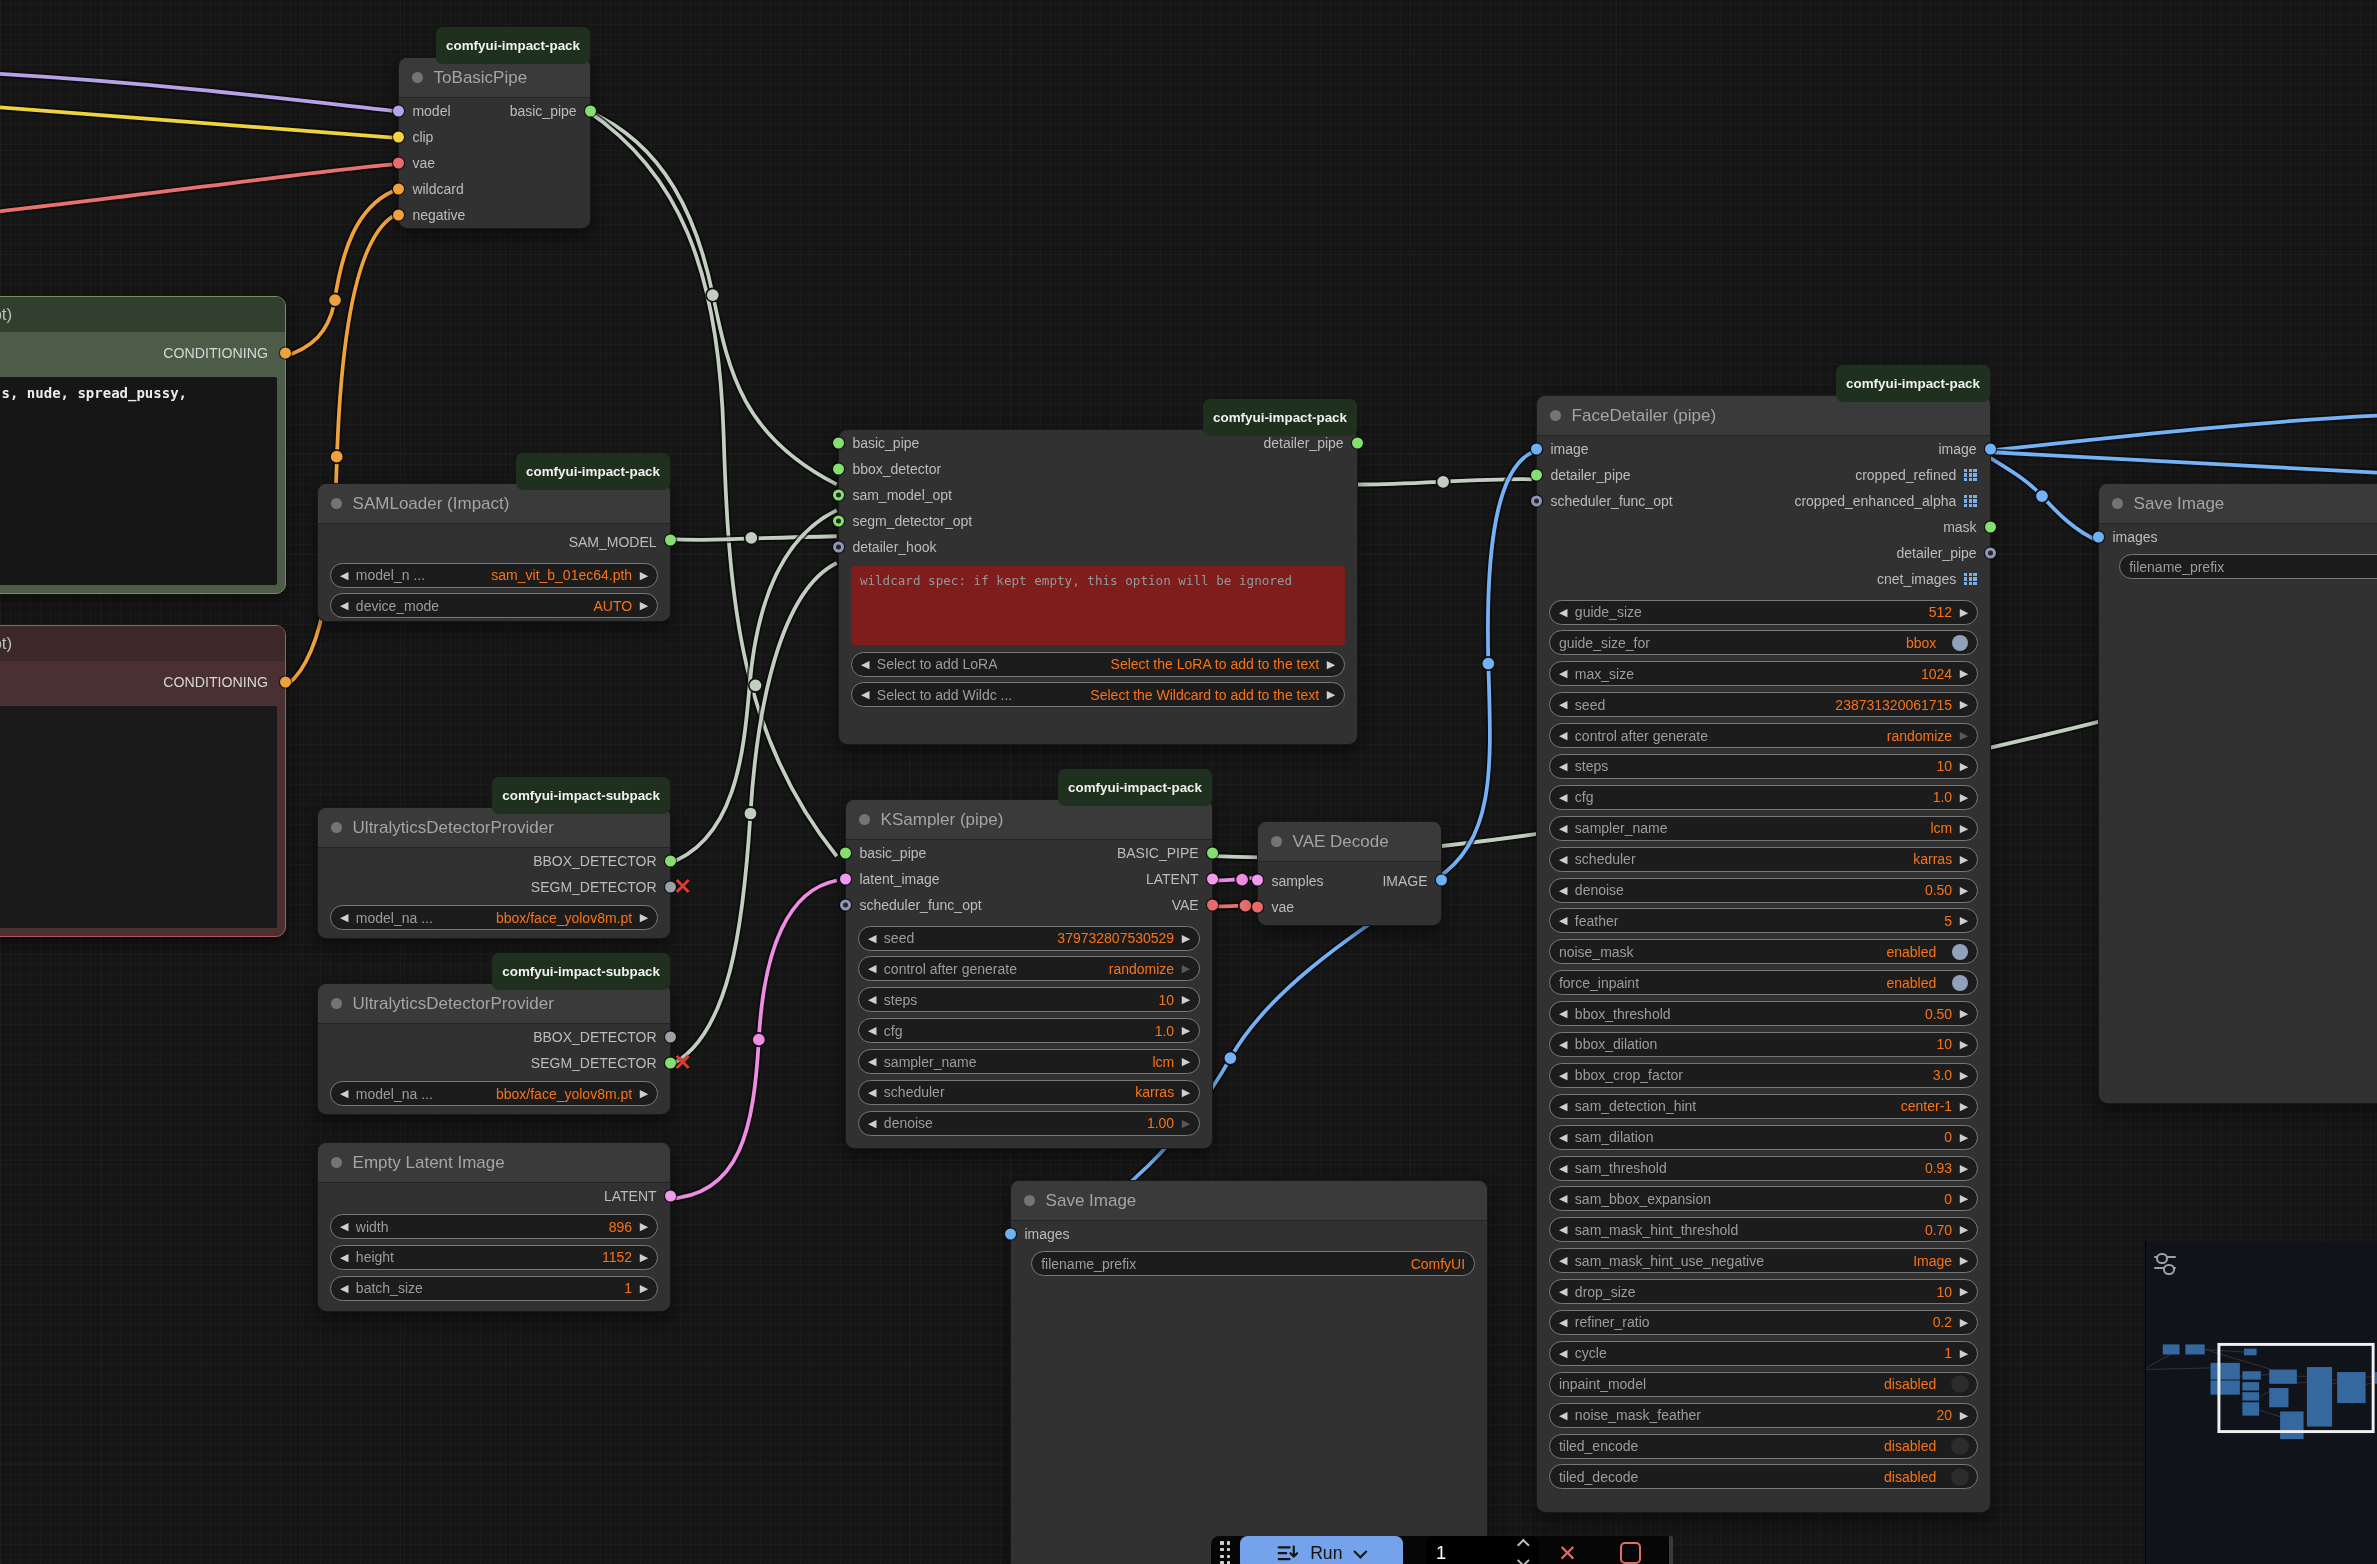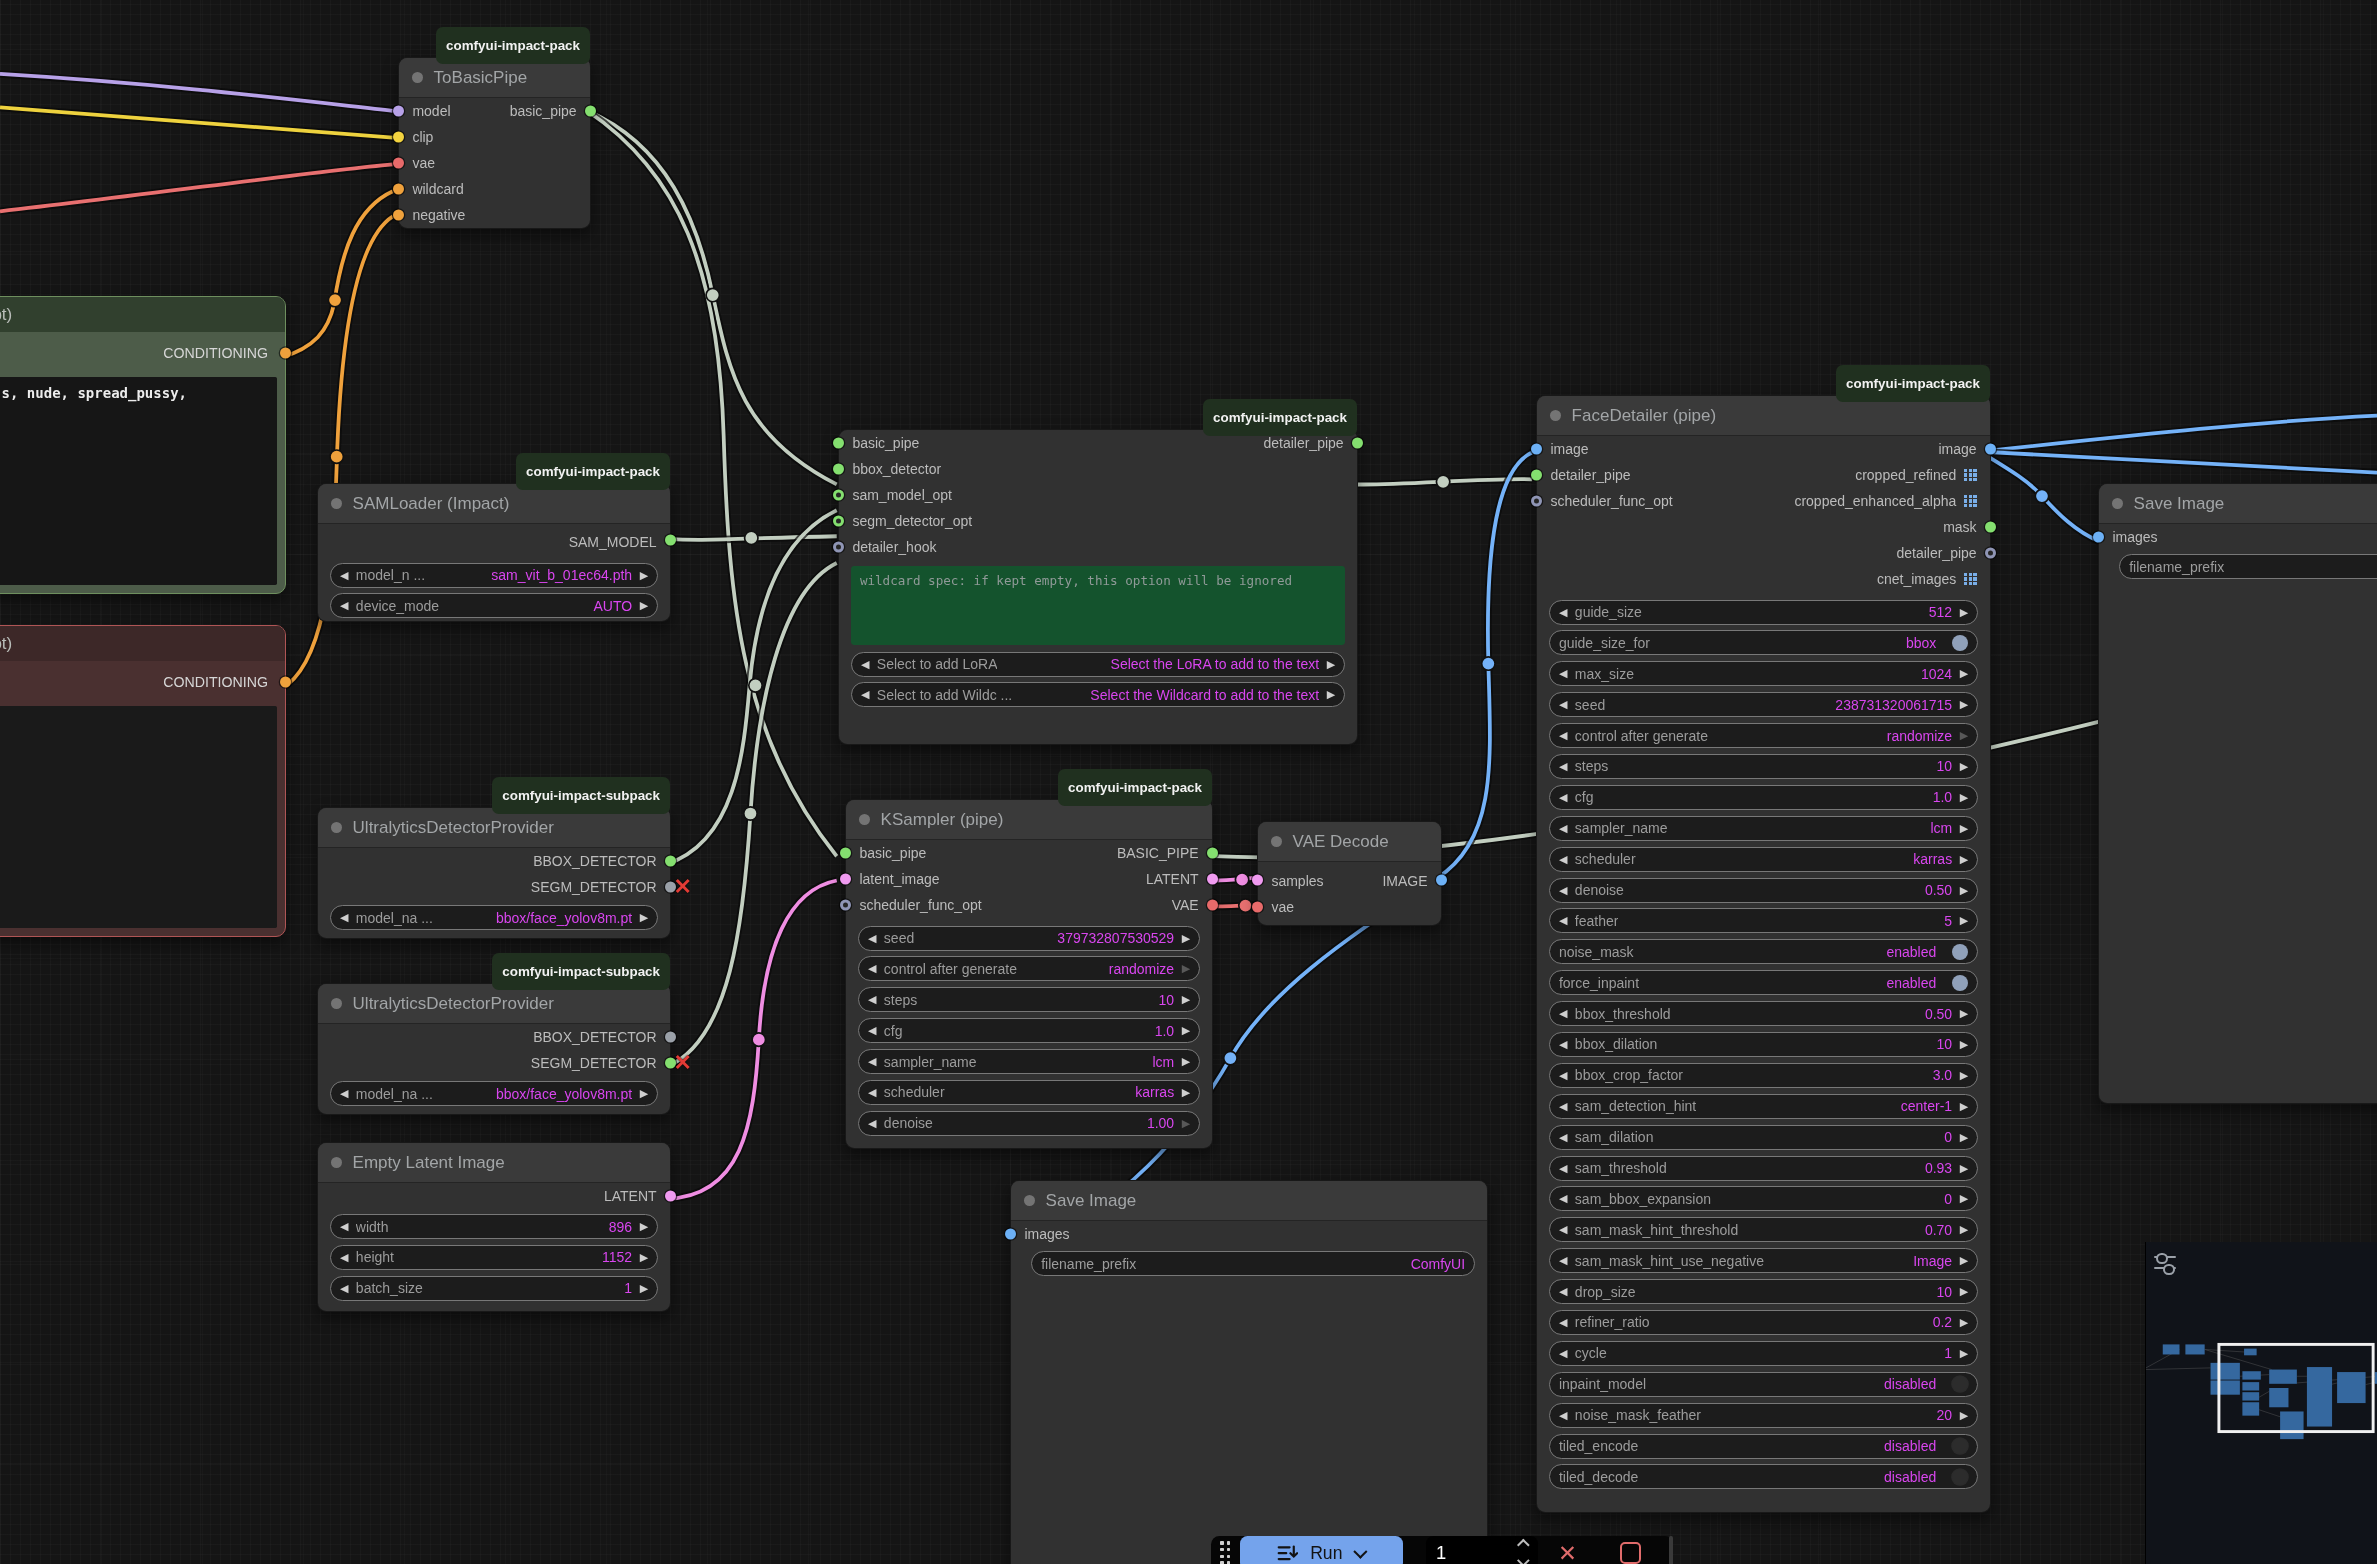--- a/index.html
+++ b/index.html
@@ -41,27 +41,27 @@
          font-size:22px;font-weight:bold;line-height:1;text-shadow:0 0 1.7px #000;}
   .gicon{display:grid;grid-template-columns:repeat(3,3.4px);grid-template-rows:repeat(3,3.4px);
          gap:1.3px;margin-left:7.5px;}
   .gicon i{background:#79aee8;}
   
   .widgets{display:flex;flex-direction:column;gap:5.9px;padding:7.5px 11.7px 8.4px 11.7px;}
   .widget{height:25px;min-height:25px;border:1.2px solid #787878;border-radius:13.4px;background:#1c1c1c;
           display:flex;align-items:center;padding:0 9.2px;gap:7.5px;font-size:14px;box-sizing:border-box;
           overflow:hidden;white-space:nowrap;}
   .wname{color:#9c9c9c;overflow:hidden;text-overflow:ellipsis;}
-  .wval{margin-left:auto;color:#d946ef;}
+  .wval{margin-left:auto;color:#f97316;}
   .widget .arr{color:#cfcfcf;font-size:11px;line-height:1;flex:0 0 auto;}
   .widget.combo_dim .arr.r{color:#585858;}
   .tgl{width:16px;height:16px;border-radius:50%;margin-left:8.4px;flex:0 0 auto;}
   .toggle_on .tgl{background:#90a1ba;}
   .toggle_off .tgl{background:#2c2c2c;box-shadow:0 0 0 0.8px rgba(255,255,255,0.07);}
-  .wildbox{margin:5.9px 11.7px 0 11.7px;height:64px;background:#14532d;border-radius:3.4px;
+  .wildbox{margin:5.9px 11.7px 0 11.7px;height:64px;background:#7f1d1d;border-radius:3.4px;
            color:#909a98;font-family:"DejaVu Sans Mono",monospace;font-size:12.6px;
            padding:7.5px 9.2px;box-sizing:content-box;overflow:hidden;}
   
   .pnode{position:absolute;z-index:2;border-radius:10px;box-sizing:border-box;display:flex;
          flex-direction:column;box-shadow:0 6.7px 15px rgba(0,0,0,0.45);}
   .pnode.green{background:#4d5c49;border:1.3px solid #6e8f5e;}
   .pnode.red{background:#4a3030;border:1.3px solid #b05555;}
   .ptitle{height:35px;display:flex;align-items:center;padding:0 8.4px;font-size:17px;color:#b9bdb9;}
   .pnode.green .ptitle{background:#31402e;border-radius:8.4px 8.4px 0 0;}
   .pnode.red .ptitle{background:#3d2828;border-radius:8.4px 8.4px 0 0;}

